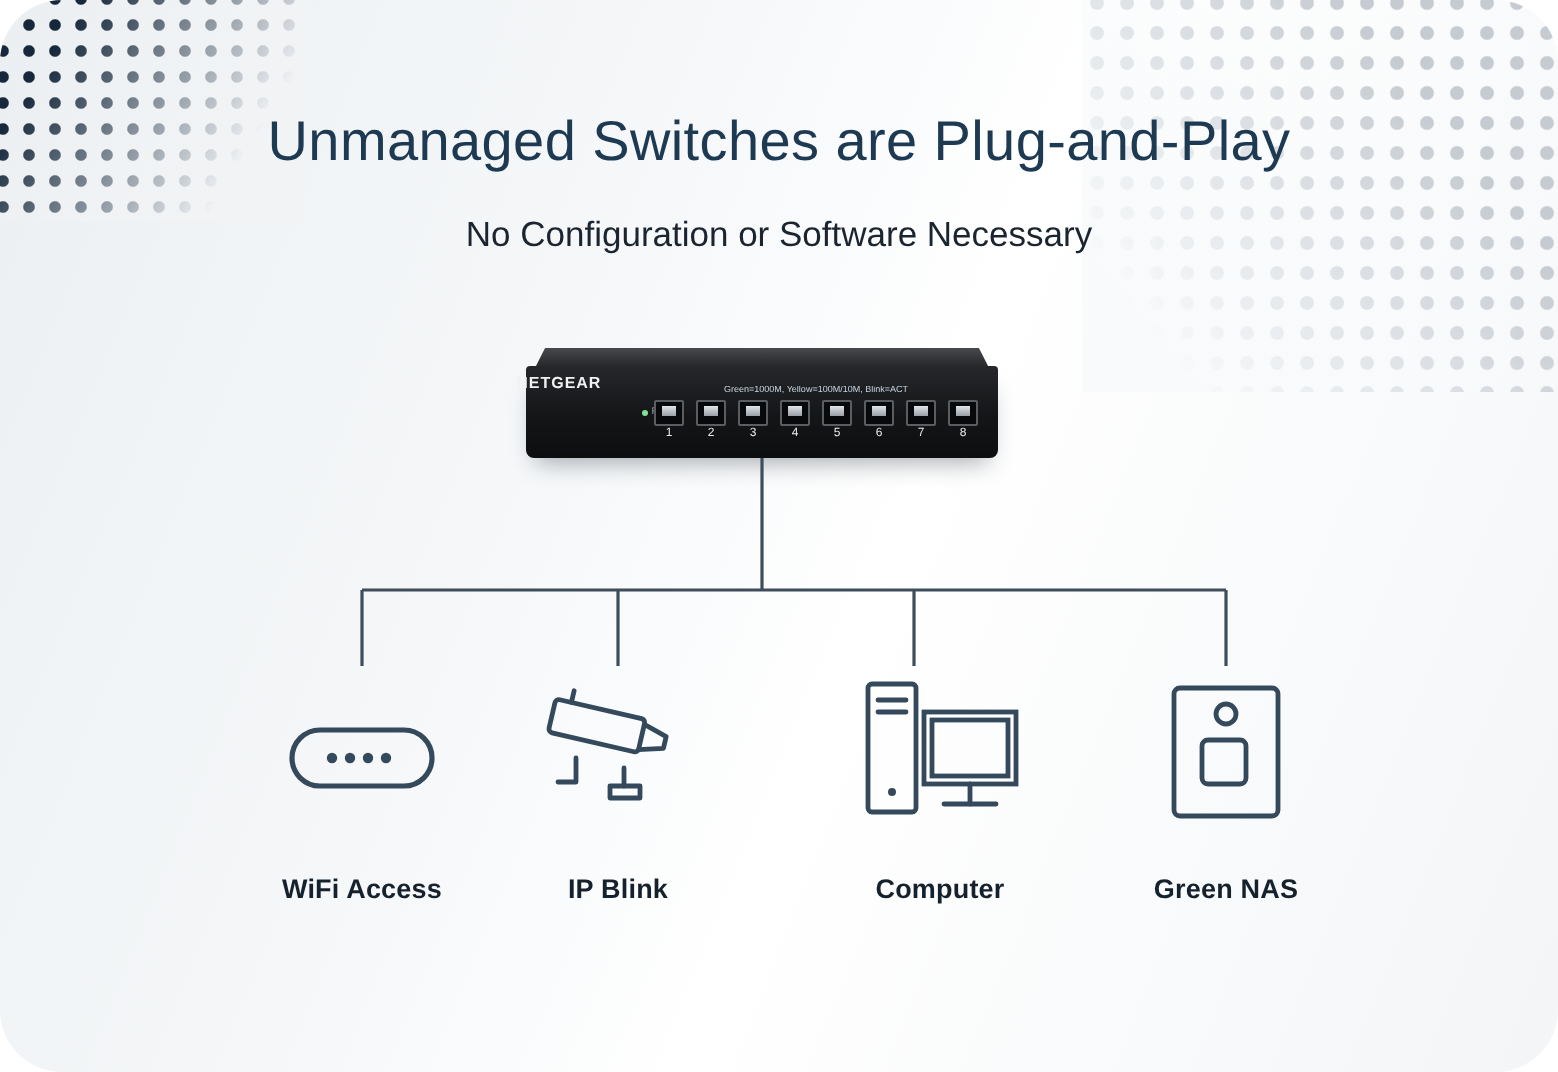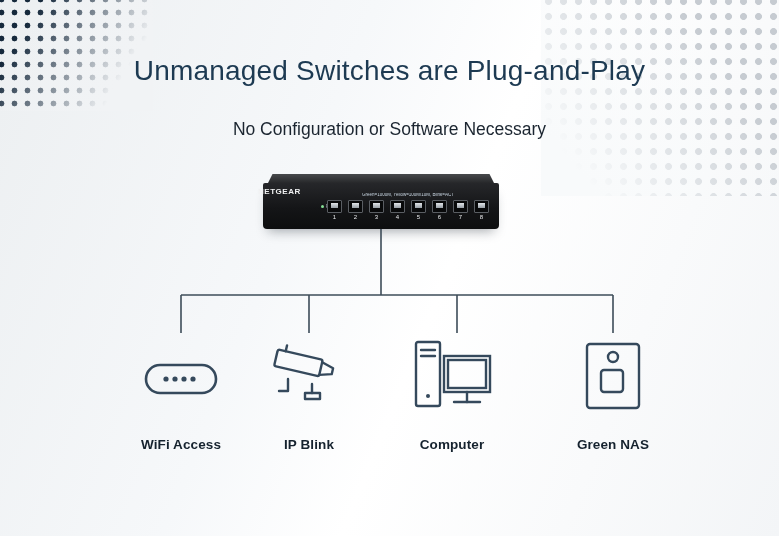--- a/index.html
+++ b/index.html
@@ -4,20 +4,21 @@
 <style>
   html,body{margin:0;padding:0;}
   body{
     width:779px;height:536px;overflow:hidden;
     font-family:"Liberation Sans",sans-serif;
     background:#fff;
   }
   .stage{
     position:relative;width:779px;height:536px;overflow:hidden;
     background:linear-gradient(112deg,#eceff1 0%,#f6f8fa 38%,#ffffff 56%,#f3f5f7 100%);
+    border-radius:31px;
   }
   
   .dots-tl{
     position:absolute;left:-5px;top:-7px;width:158px;height:118px;
     background-image:radial-gradient(circle,#16293c 2.6px,rgba(22,41,60,0) 3.2px);
     background-size:13px 13px;pointer-events:none;
   }
   .dots-tl::after{
     content:"";position:absolute;inset:0;
     background:linear-gradient(122deg,rgba(241,243,245,0) 22%,#f1f3f5 78%);
@@ -30,21 +31,21 @@
   .dots-tr::after{
     content:"";position:absolute;inset:0;
     background:linear-gradient(232deg,rgba(248,250,251,0) 28%,#f8fafb 86%);
   }
   
   .title{
     position:absolute;top:55px;left:0;width:100%;text-align:center;
     font-size:28px;font-weight:normal;color:#1d3a52;letter-spacing:.2px;
   }
   .subtitle{
-    position:absolute;top:119px;left:0;width:100%;text-align:center;
+    position:absolute;top:107px;left:0;width:100%;text-align:center;
     font-size:17.5px;color:#1b2530;
   }
   
   .switch{position:absolute;left:263px;top:174px;width:236px;}
   .switch-top{
     height:9px;margin:0 5px;border-radius:3px 3px 0 0;
     background:linear-gradient(#47494c,#27282a);
     clip-path:polygon(2% 0,98% 0,100% 100%,0 100%);
   }
   .switch-front{
@@ -71,21 +72,21 @@
   
   .tree{position:absolute;left:0;top:0;pointer-events:none;}
   
   .device{position:absolute;top:336px;width:120px;text-align:center;}
   .device .iconbox{height:86px;display:flex;align-items:center;justify-content:center;}
   .device .dlabel{
     margin-top:15px;font-size:13.5px;font-weight:bold;color:#15222e;letter-spacing:.1px;
   }
   .dev-wifi{left:121px;}
   .dev-camera{left:249px;}
-  .dev-computer{left:392px;}
+  .dev-computer{left:410px;}
   .dev-nas{left:553px;}
 </style>
 </head>
 <body>
 
 <div class="stage">
 
   <div class="dots-tl"></div>
   <div class="dots-tr"></div>
 

